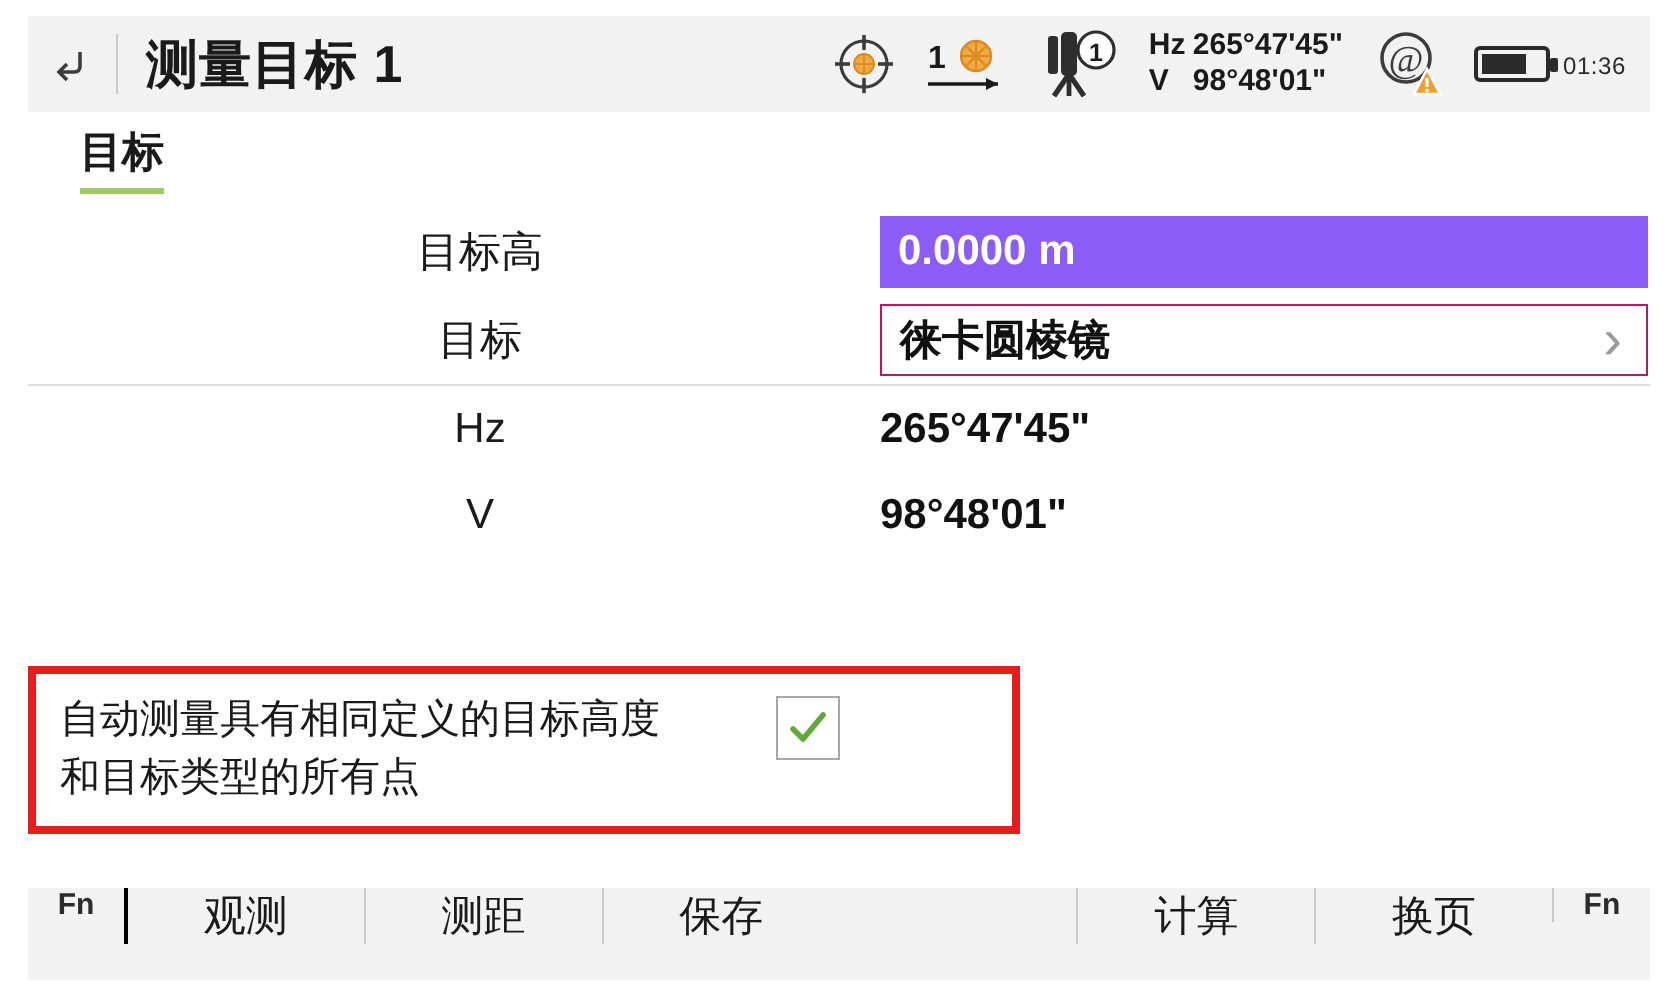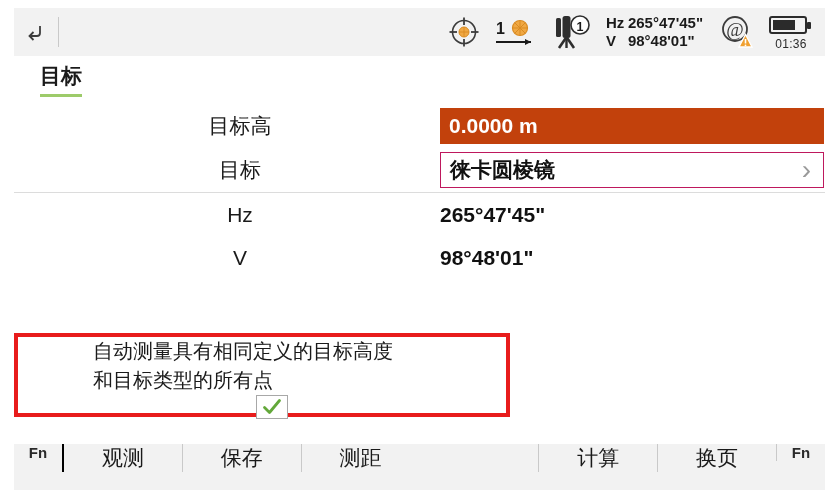--- a/index.html
+++ b/index.html
@@ -72,21 +72,21 @@
     font-weight: bold;
     color: #1a1a1a;
     line-height: 1.18;
     margin-left: 8px;
     margin-right: 10px;
     white-space: nowrap;
   }
   .angles .lbl { display: inline-block; width: 22px; }
   .batt-wrap {
     display: flex;
-    flex-direction: column;
+    flex-direction: row;
     align-items: center;
     margin-left: 8px;
     margin-right: 4px;
   }
   .batt-time {
     font-size: 12px;
     color: #2b2b2b;
     margin-top: 1px;
     letter-spacing: 0.3px;
   }
@@ -137,21 +137,21 @@
     width: 384px;
     height: 36px;
     box-sizing: border-box;
     display: flex;
     align-items: center;
     padding-left: 9px;
     font-size: 21px;
     font-weight: bold;
   }
   .val-field.green {
-    background: #c2410c;
+    background: #8b5cf6;
     color: #ffffff;
   }
   .val-field.boxed {
     background: #ffffff;
     border: 1px solid #be185d;
     color: #111111;
     position: relative;
     padding-right: 46px;
   }
   .chev {
@@ -186,21 +186,20 @@
     background: #ffffff;
   }
   .cbrow {
     position: absolute;
     left: 14px; top: 337px;
     width: 496px; height: 76px;
     display: flex;
     align-items: center;
     box-sizing: border-box;
     padding-left: 16px;
-    flex-direction: column;
   }
   .cbtext {
     font-size: 20px;
     color: #1a1a1a;
     line-height: 1.45;
     width: 354px;
   }
   .checkbox {
     width: 30px;
     height: 30px;
@@ -253,20 +252,21 @@
 
     <div class="back-btn">
       <svg width="26" height="26" viewBox="0 0 26 26">
         <path d="M17 7 L17 14 Q17 17 14 17 L7 17" fill="none" stroke="#3c3c3c" stroke-width="1.8"></path>
         <path d="M10.5 13 L6.5 17 L10.5 21" fill="none" stroke="#3c3c3c" stroke-width="1.8"></path>
       </svg>
     </div>
 
     <div class="hdr-divider"></div>
 
+    <div class="title">测量目标 1</div>
 
     <div class="hdr-right">
 
       <div class="hdr-icon">
         <svg width="34" height="34" viewBox="0 0 34 34">
           <circle cx="17" cy="17" r="11.5" fill="none" stroke="#3c3c3c" stroke-width="1.6"></circle>
           <line x1="17" y1="2.5" x2="17" y2="10" stroke="#3c3c3c" stroke-width="1.8"></line>
           <line x1="17" y1="24" x2="17" y2="31.5" stroke="#3c3c3c" stroke-width="1.8"></line>
           <line x1="2.5" y1="17" x2="10" y2="17" stroke="#3c3c3c" stroke-width="1.8"></line>
           <line x1="24" y1="17" x2="31.5" y2="17" stroke="#3c3c3c" stroke-width="1.8"></line>
@@ -374,21 +374,21 @@
     <div class="checkbox">
       <svg width="22" height="22" viewBox="0 0 22 22">
         <path d="M3.5 11.5 L8.5 16.5 L18.5 4.5" fill="none" stroke="#63a83a" stroke-width="2.8" stroke-linecap="round" stroke-linejoin="round"></path>
       </svg>
     </div>
   </div>
 
   <div class="toolbar">
     <div class="tb-fn">Fn</div>
     <div class="tb-btn first">观测</div>
+    <div class="tb-btn">测距</div>
     <div class="tb-btn">保存</div>
-    <div class="tb-btn">测距</div>
     <div class="tb-btn"></div>
     <div class="tb-btn">计算</div>
     <div class="tb-btn">换页</div>
     <div class="tb-fn right">Fn</div>
   </div>
 
 </div>
 
 </body></html>

